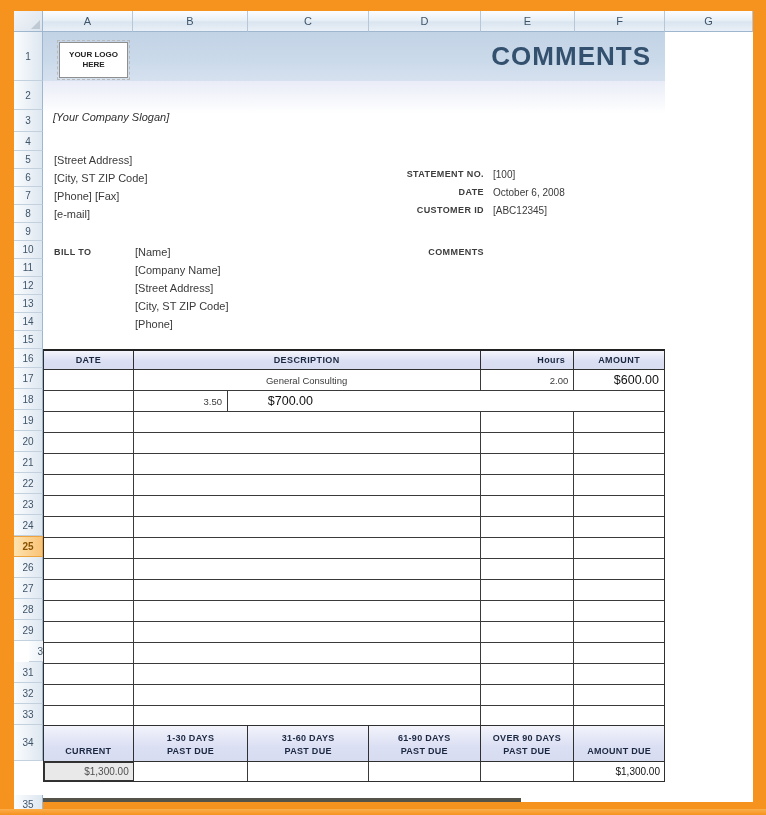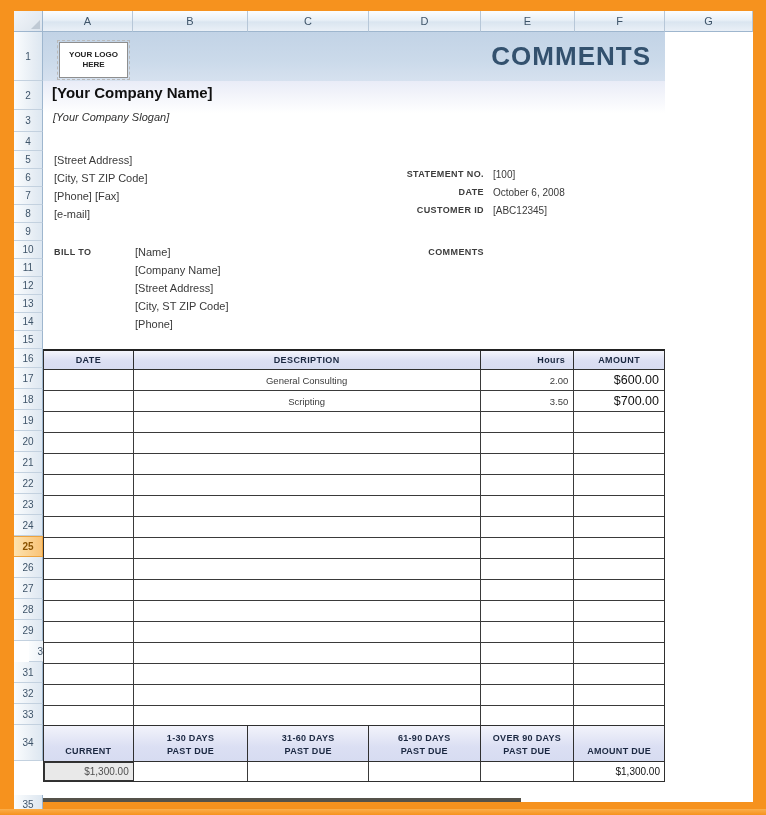--- a/index.html
+++ b/index.html
@@ -160,21 +160,20 @@
       </div>
       <div class="banner-fade"></div>
 
       <div class="logo-box">
         <span>
           <span>YOUR LOGO</span><br>
           <span>HERE</span>
         </span>
       </div>
 
-      <div class="company-name">[Your Company Name]</div>
       <div class="company-slogan">[Your Company Slogan]</div>
 
       <div class="address-block">
           <div class="cell-line">[Street Address]</div>
           <div class="cell-line">[City, ST ZIP Code]</div>
           <div class="cell-line">[Phone] [Fax]</div>
           <div class="cell-line">[e-mail]</div>
         </div>
 
       <div class="info-block">
@@ -211,21 +210,20 @@
           </div>
         <div class="items-body">
             <div class="items-row">
               <div class="bcell center" style="width: 90px;"></div>
               <div class="bcell center" style="width: 348px;">General Consulting</div>
               <div class="bcell right" style="width: 94px;">2.00</div>
               <div class="bcell right amount" style="width: 90px;">$600.00</div>
             </div>
             <div class="items-row">
               <div class="bcell center" style="width: 90px;"></div>
-              <div class="bcell center" style="width: 348px;">Scripting</div>
               <div class="bcell right" style="width: 94px;">3.50</div>
               <div class="bcell right amount" style="width: 90px;">$700.00</div>
             </div>
             <div class="items-row">
               <div class="bcell center" style="width: 90px;"></div>
               <div class="bcell center" style="width: 348px;"></div>
               <div class="bcell right" style="width: 94px;"></div>
               <div class="bcell right amount" style="width: 90px;"></div>
             </div>
             <div class="items-row">

